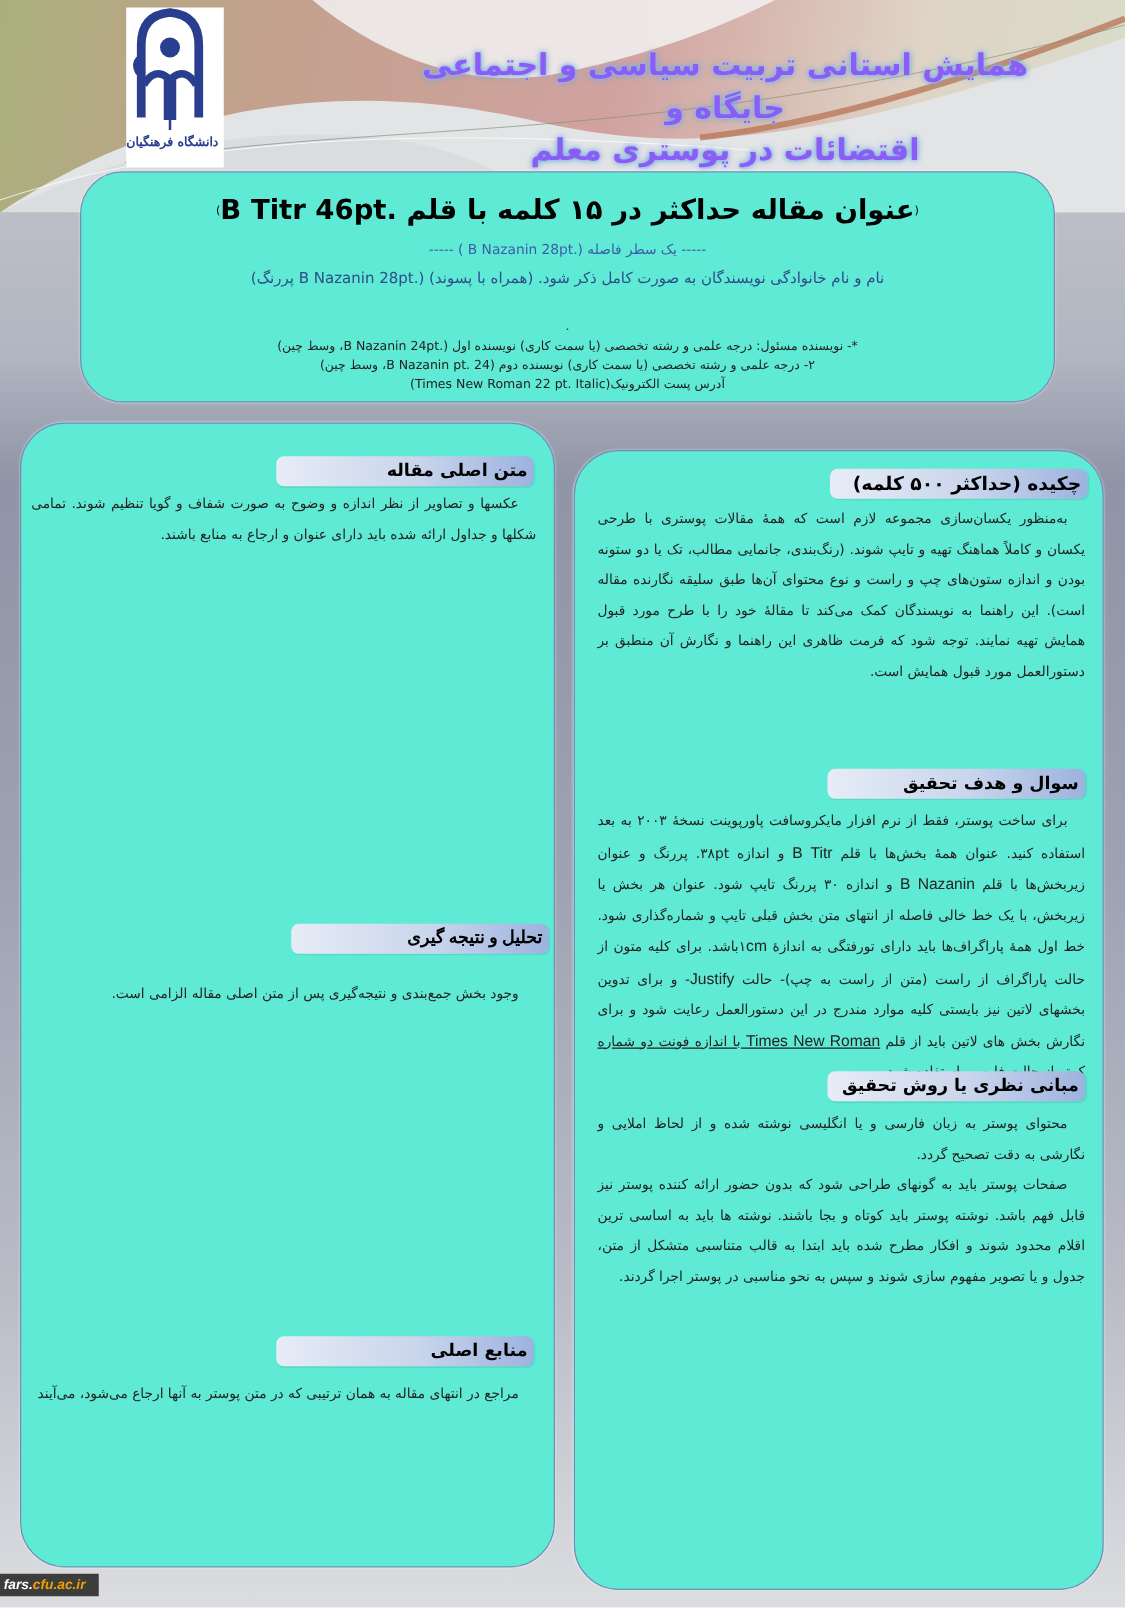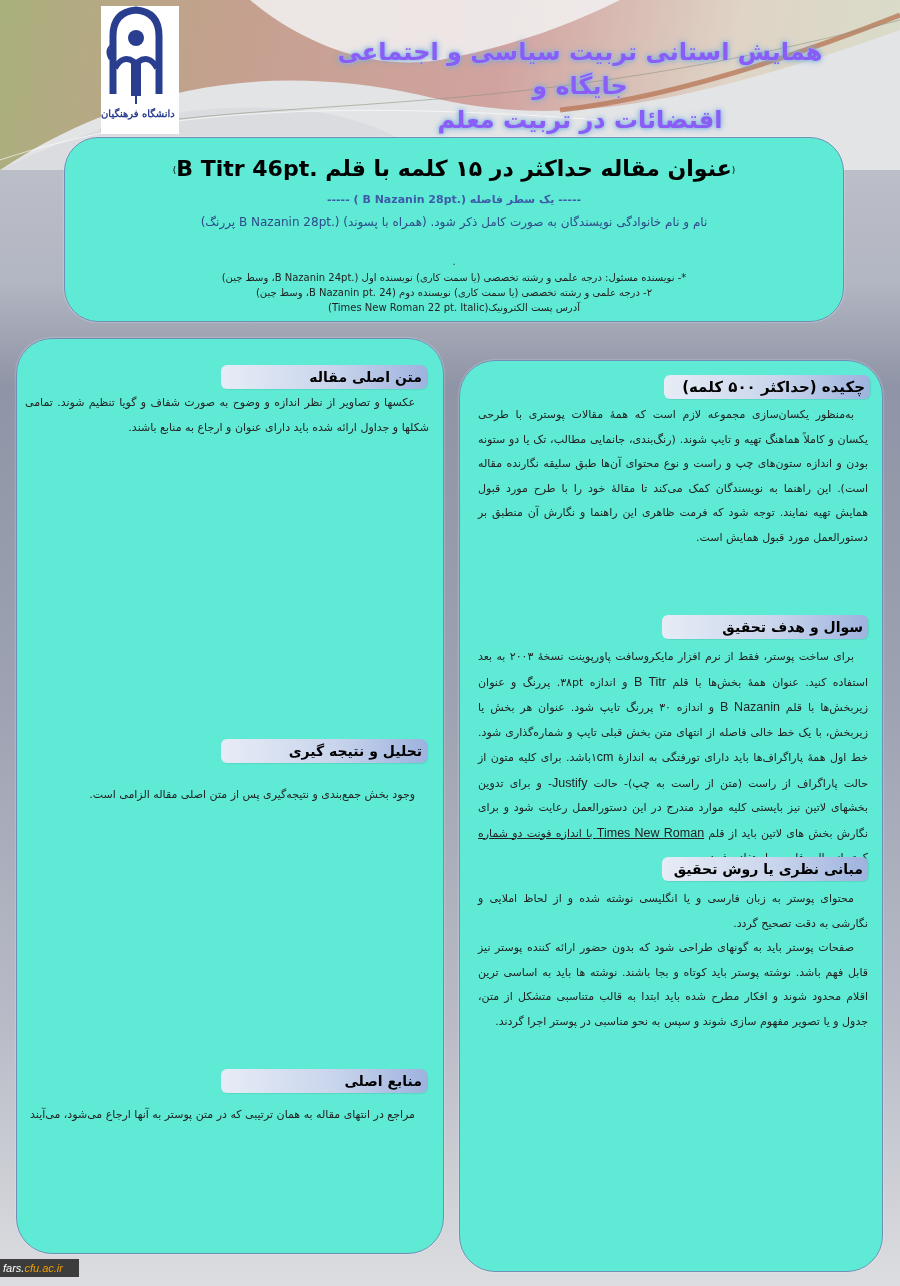--- a/index.html
+++ b/index.html
@@ -38,21 +38,21 @@
   .left-panel { left: 16px; top: 338px; width: 428px; height: 916px; }
   .right-panel { left: 459px; top: 340px; width: 424px; height: 912px; margin-top: 20px; }
 
   .paper-title {
     position: absolute; left: 0; right: 0; top: 18px; text-align: center;
     font-size: 22px; font-weight: bold; direction: rtl; color: #000;
   }
   .paper-title .small { font-size: 9px; font-weight: normal; vertical-align: middle; }
   .spacer-line {
     position: absolute; left: 0; right: 0; top: 55px; text-align: center; direction: rtl;
-    font-size: 11px; color: #3e5aa8; font-weight: bold;
+    font-size: 11px; color: #3e5aa8;
   }
   .authors {
     position: absolute; left: 20px; right: 20px; top: 74px; direction: rtl;
     text-align: center; font-size: 12px; line-height: 21px; color: #2f4b8a;
   }
   .dot-line { position: absolute; left: 0; right: 0; top: 118px; text-align: center; font-size: 10px; color:#333; }
   .affil {
     position: absolute; left: 20px; right: 20px; top: 132px; direction: rtl; text-align: center;
     font-size: 10px; line-height: 15px; color: #222;
   }
@@ -68,21 +68,21 @@
     position: absolute; direction: rtl; text-align: justify; text-align-last: right;
     font-size: 11px; line-height: 24.5px; color: #222;
   }
   .body-text p { text-indent: 14px; }
   .body-text .latin { font-family: "Liberation Sans", sans-serif; font-size: 12.5px; }
   .body-text .u { text-decoration: underline; }
 
   .footer-badge {
     position: absolute; left: 0; top: 1259px; width: 79px; height: 18px;
     background: #3c3c3c; font-family: "Liberation Sans", sans-serif; font-size: 11px;
-    font-style: italic; font-weight: normal; line-height: 18px; padding-left: 3px; color: #fff;
+    font-style: italic; font-weight: bold; line-height: 18px; padding-left: 3px; color: #fff;
   }
   .footer-badge .accent { color: #f0a000; }
 </style>
 </head>
 <body>
 
 <div class="header-bg">
   <svg width="900" height="170" viewBox="0 0 900 170">
     <path d="M0,120 C200,60 420,90 560,140 C640,165 760,130 900,10 L900,0 L0,0 Z" fill="rgba(255,255,255,0.0)"></path>
     <path d="M0,170 C120,90 260,60 420,95 C520,118 620,130 900,30 L900,170 Z" fill="#e3e4e6"></path>
@@ -100,21 +100,21 @@
     <circle cx="35" cy="32" r="8" fill="#2a3e8f"></circle>
     <path d="M14,62 Q22,48 33,56 L33,90 M56,62 Q48,48 37,56 L37,90" fill="none" stroke="#2a3e8f" stroke-width="6"></path>
     <path d="M8,54 Q2,44 10,38 Q6,46 14,50" fill="#2a3e8f"></path>
     <line x1="35" y1="88" x2="35" y2="98" stroke="#2a3e8f" stroke-width="2"></line>
   </svg>
   <div class="logo-caption">دانشگاه فرهنگیان</div>
 </div>
 
 <div class="conf-title">
   <div>همایش استانی تربیت سیاسی و اجتماعی جایگاه و</div>
-  <div>اقتضائات در تربیت معلم</div>
+  <div>اقتضائات در پوستری معلم</div>
 </div>
 
 <div class="panel title-panel">
   <div class="paper-title">
     <span class="small">(</span><span>عنوان مقاله حداکثر در ۱۵ کلمه با قلم .B Titr 46pt</span><span class="small">)</span>
   </div>
   <div class="spacer-line">----- یک سطر فاصله (.B Nazanin 28pt ) -----</div>
   <div class="authors">
     <div>نام و نام خانوادگی نویسندگان به صورت کامل ذکر شود. (همراه با پسوند) (.B Nazanin 28pt پررنگ)</div>
   </div>
@@ -125,21 +125,21 @@
     <div>آدرس پست الکترونیک(Times New Roman 22 pt. Italic)</div>
   </div>
 </div>
 
 <div class="panel left-panel">
   <div class="section-head" style="left:204px; top:26px; width:206px;">متن اصلی مقاله</div>
   <div class="body-text" style="left:8px; top:52px; width:404px;">
     <p>عکسها و تصاویر از نظر اندازه و وضوح به صورت شفاف و گویا تنظیم شوند. تمامی شکلها و جداول ارائه شده باید دارای عنوان و ارجاع به منابع باشند.</p>
   </div>
 
-  <div class="section-head" style="left:204px; top:400px; width:206px;">تحلیل و نتیجه گیری</div>
+  <div class="section-head" style="left:216px; top:400px; width:206px;font-family:Liberation Serif, serif;">تحلیل و نتیجه گیری</div>
   <div class="body-text" style="left:8px; top:444px; width:404px;">
     <p>وجود بخش جمع‌بندی و نتیجه‌گیری پس از متن اصلی مقاله الزامی است.</p>
   </div>
 
   <div class="section-head" style="left:204px; top:730px; width:206px;">منابع اصلی</div>
   <div class="body-text" style="left:8px; top:764px; width:404px;">
     <p>مراجع در انتهای مقاله به همان ترتیبی که در متن پوستر به آنها ارجاع می‌شود، می‌آیند</p>
   </div>
 </div>
 

